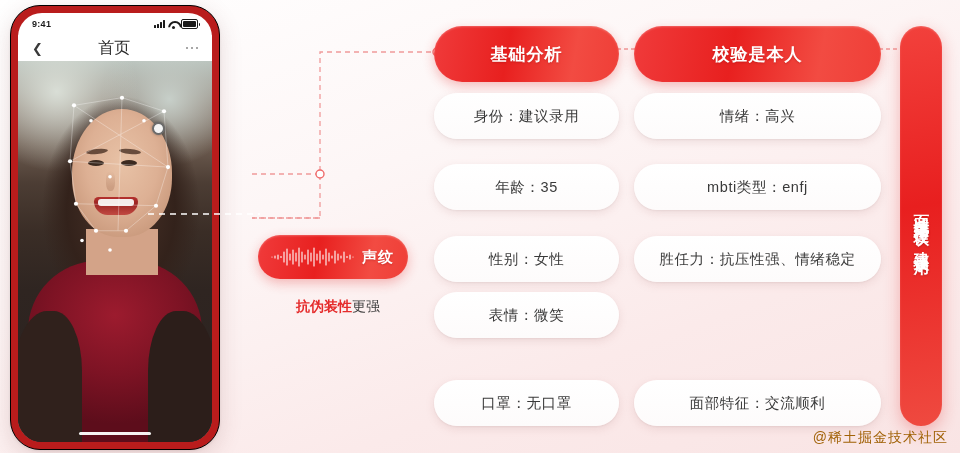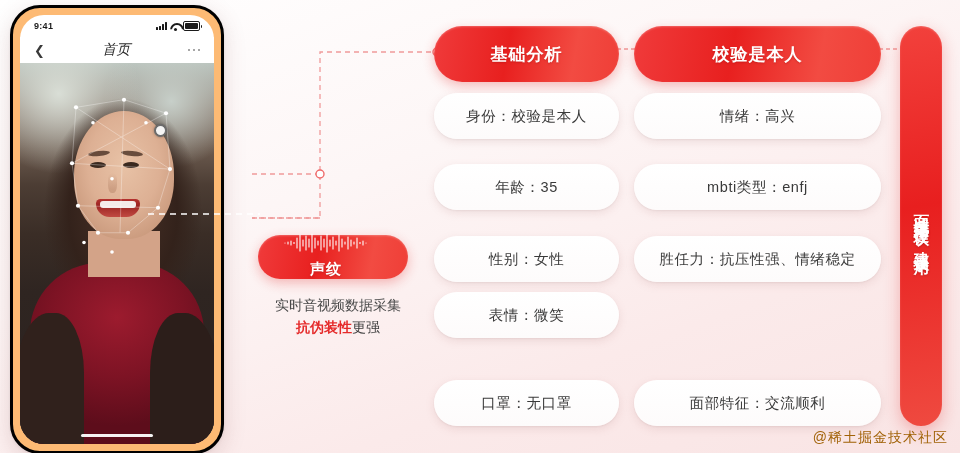--- a/index.html
+++ b/index.html
@@ -7,43 +7,43 @@
     width:960px;height:453px;overflow:hidden;
     font-family:"Liberation Sans","DejaVu Sans",sans-serif;
     background:linear-gradient(160deg,#ffffff 0%,#fdf6f6 38%,#fbeaea 72%,#f9e4e4 100%);
     position:relative;
   }
   .stage{position:absolute;inset:0;}
 
   
   .phone{
     position:absolute;left:10px;top:5px;width:208px;height:443px;
-    background:#fdba74;border-radius:30px;
+    background:#b91c1c;border-radius:30px;
     box-shadow:0 6px 22px rgba(120,60,60,.18), 0 1px 3px rgba(0,0,0,.08);
-    border:3px solid #000000;
+    border:1px solid #000000;
   }
   .phone-inner{position:absolute;left:7px;top:7px;right:7px;bottom:7px;border-radius:24px;background:#fff;overflow:hidden;}
   .status-bar{height:22px;display:flex;align-items:center;justify-content:space-between;padding:0 14px;}
   .status-time{font-size:9px;font-weight:bold;color:#1b1b1b;letter-spacing:.3px;}
   .status-icons{display:flex;align-items:center;gap:3px;}
   .sig{display:flex;align-items:flex-end;gap:1px;height:8px;}
   .sig i{display:block;width:2px;background:#1b1b1b;border-radius:.5px;}
   .sig i:nth-child(1){height:3px}.sig i:nth-child(2){height:4.5px}
   .sig i:nth-child(3){height:6px}.sig i:nth-child(4){height:8px}
   .wifi{width:10px;height:8px;position:relative;}
   .wifi::after{content:"";position:absolute;left:0;top:1px;width:10px;height:10px;
     border:2px solid #1b1b1b;border-radius:50%;clip-path:polygon(0 0,100% 0,100% 45%,0 45%);}
   .wifi::before{content:"";position:absolute;left:3.5px;top:5.5px;width:3px;height:3px;background:#1b1b1b;border-radius:50%;}
   .batt{width:15px;height:8px;border:1px solid #1b1b1b;border-radius:2px;position:relative;}
   .batt::after{content:"";position:absolute;left:1px;top:1px;bottom:1px;right:1px;background:#1b1b1b;border-radius:1px;}
   .batt::before{content:"";position:absolute;right:-3px;top:2.5px;width:1.5px;height:3px;background:#1b1b1b;border-radius:0 1px 1px 0;}
 
   .nav-bar{height:26px;display:flex;align-items:center;justify-content:space-between;padding:0 14px;background:#fff;}
   .nav-back{font-size:13px;color:#3a3a3a;line-height:1;}
-  .nav-title{font-size:14px;color:#2b2b2b;font-weight:500;font-style:italic;}
+  .nav-title{font-size:16px;color:#2b2b2b;font-weight:500;}
   .nav-dots{display:flex;gap:2.5px;}
   .nav-dots i{width:2.5px;height:2.5px;border-radius:50%;background:#8a8a8a;display:block;}
 
   .video{position:absolute;left:0;right:0;top:48px;bottom:0;overflow:hidden;background:#2e2520;}
   .bg-blur{position:absolute;inset:0;
     background:
       radial-gradient(ellipse 60% 30% at 20% 8%, #d9ded6 0%, rgba(217,222,214,0) 70%),
       radial-gradient(ellipse 50% 25% at 78% 10%, #c7cfc9 0%, rgba(199,207,201,0) 70%),
       linear-gradient(180deg,#b9c3bd 0%,#8e8176 12%,#6d5c50 22%,#4c3d34 32%,#3a2d26 45%,#2f2521 60%,#2a2220 100%);
   }
@@ -103,21 +103,21 @@
   .side-pill{
     position:absolute;left:900px;top:26px;width:42px;height:400px;border-radius:26px;
     background:linear-gradient(170deg,#f2413c 0%,#e81f1f 45%,#ef4a40 100%);
     box-shadow:0 5px 16px rgba(226,40,40,.3), inset 0 1px 2px rgba(255,255,255,.22);
     display:flex;align-items:center;justify-content:center;
   }
   .side-txt{writing-mode:vertical-rl;text-orientation:upright;color:#fff;font-weight:bold;
     font-size:15.5px;letter-spacing:3px;text-shadow:0 1px 2px rgba(140,10,10,.35);}
 
   .tag-face{left:258px;top:162px;width:150px;height:44px;font-size:15px;}
-  .tag-voice{left:258px;top:235px;width:150px;height:44px;font-size:15px;justify-content:flex-end;padding-right:14px;box-sizing:border-box;gap:6px;flex-direction:column;}
+  .tag-voice{left:258px;top:235px;width:150px;height:44px;font-size:15px;justify-content:flex-end;padding-right:14px;box-sizing:border-box;gap:6px;}
   .wave{width:86px;height:22px;flex:0 0 auto;}
 
   .caption{position:absolute;left:248px;top:295px;width:180px;text-align:center;}
   .cap1{font-size:14px;color:#4a4a4a;line-height:1.5;}
   .cap2{font-size:14px;color:#3c3c3c;line-height:1.6;}
   .cap2 .hl{color:#e52b2b;font-weight:bold;}
 
   .watermark{position:absolute;right:12px;bottom:6px;font-size:14px;color:#a16207;letter-spacing:1px;}
 </style>
 </head>
@@ -253,35 +253,34 @@
         <line x1="74" y1="6" x2="74" y2="16"></line>
           <line x1="77" y1="10.5" x2="77" y2="11.5"></line>
         <line x1="80" y1="9" x2="80" y2="13"></line>
           <line x1="83" y1="11" x2="83" y2="11"></line>
       </g>
     </svg>
     <span>声纹</span>
   </div>
 
   <div class="caption">
-    <div class="cap1">实时音视频数据采集</div>
     <div class="cap2">
       <span class="hl">抗伪装性</span><span>更强</span>
     </div>
   </div>
 
   <div class="pill-red hdr hdr-a">
     <span>基础分析</span>
   </div>
   <div class="pill-red hdr hdr-b">
     <span>校验是本人</span>
   </div>
 
   <div class="pill-white col-a r1">
-    <span>身份：校验是本人</span>
+    <span>身份：建议录用</span>
   </div>
   <div class="pill-white col-a r2">
     <span>年龄：35</span>
   </div>
   <div class="pill-white col-a r3">
     <span>性别：女性</span>
   </div>
   <div class="pill-white col-a r4">
     <span>表情：微笑</span>
   </div>

